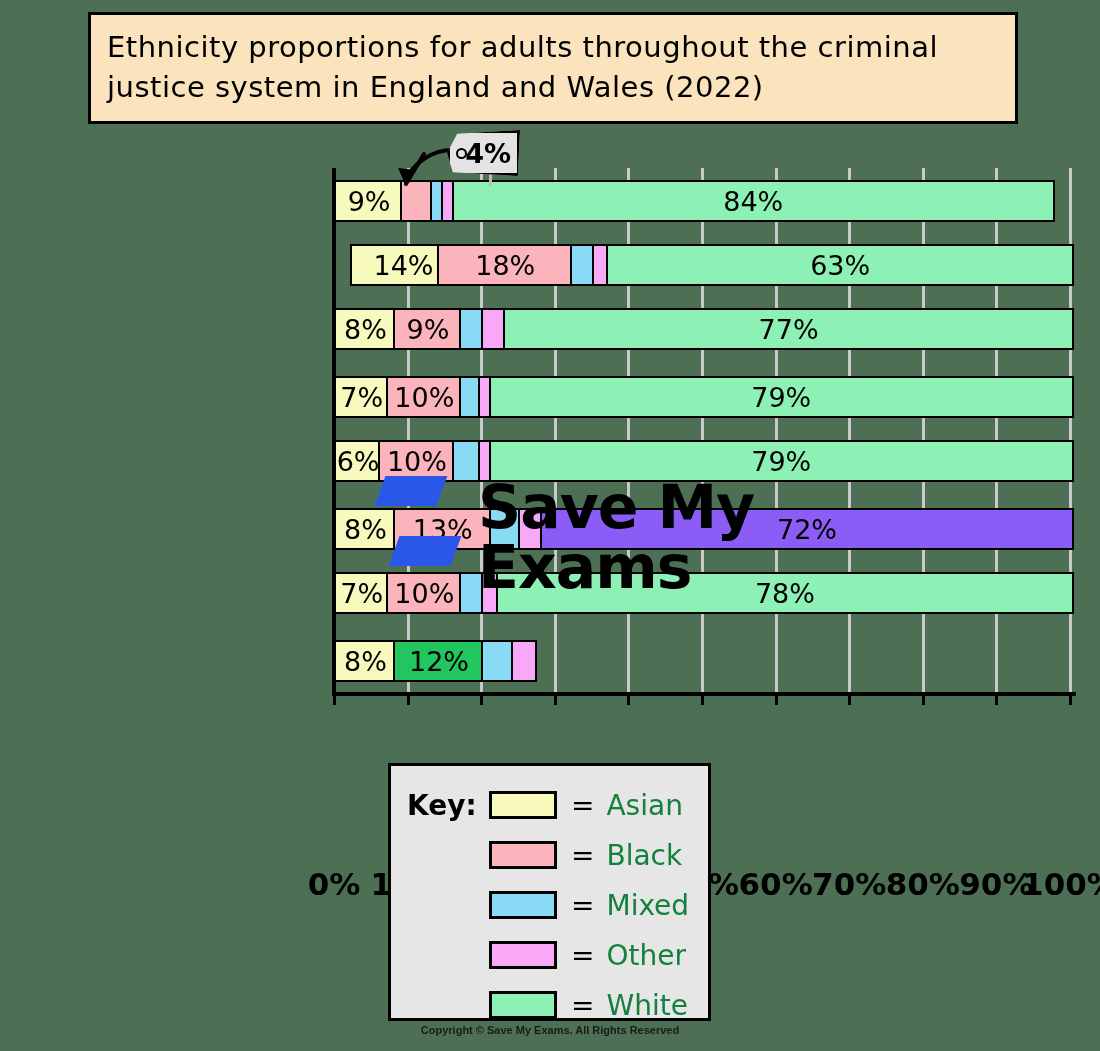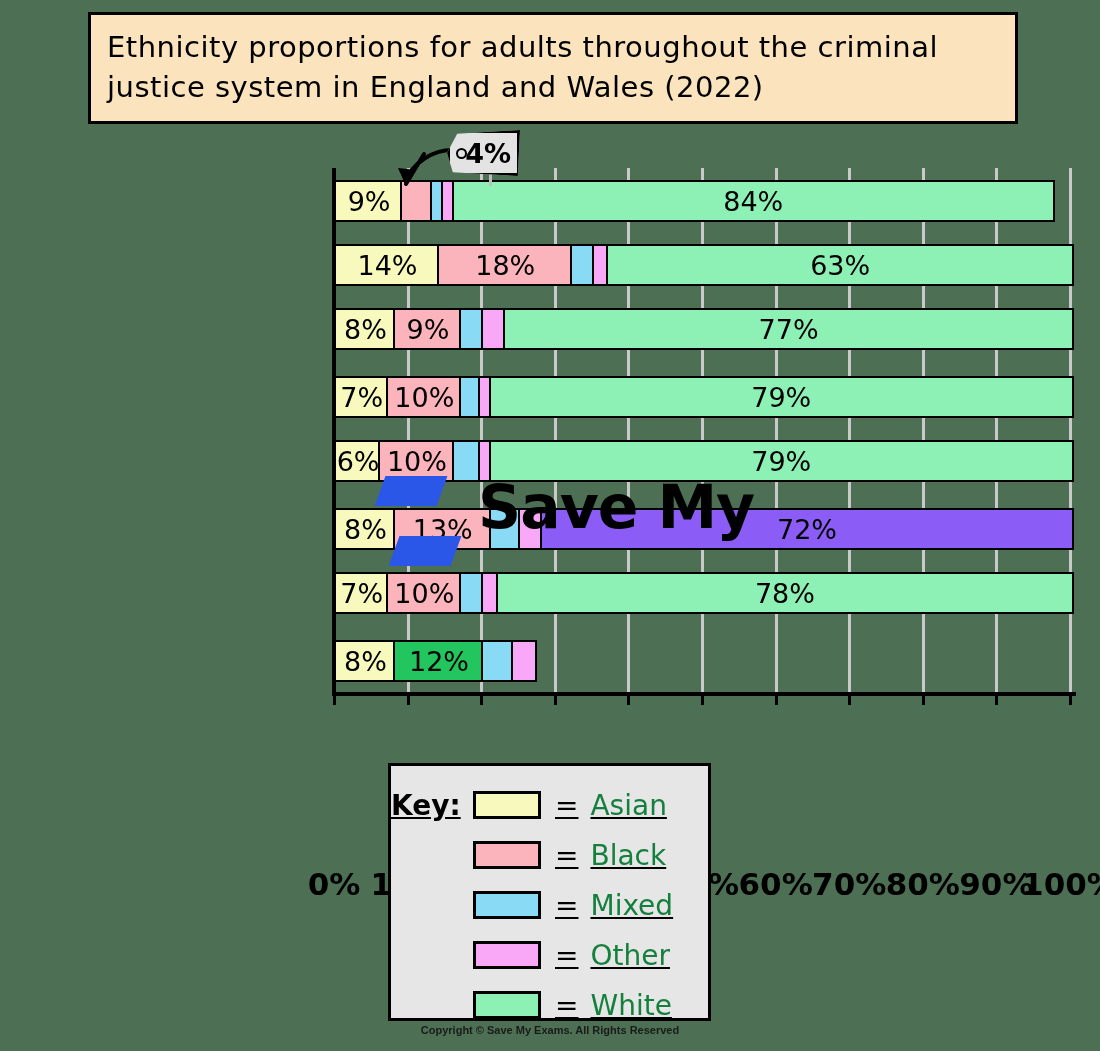--- a/index.html
+++ b/index.html
@@ -160,21 +160,21 @@
     height: 258px;
     background: #e6e6e6;
     border: 3px solid #000;
     box-sizing: border-box;
     padding: 14px 0 0 0;
   }
   .legend-row {
     display: flex;
     align-items: center;
     height: 50px;
-    text-decoration: underline;
+    padding-left: 16px;
   }
   #legend-key-word {
     font-family: "DejaVu Sans", sans-serif;
     font-size: 28px;
     font-weight: bold;
     color: #000;
     width: 82px;
     flex: 0 0 82px;
   }
   .legend-spacer { width: 82px; flex: 0 0 82px; }
@@ -242,20 +242,21 @@
 
 <div id="title-box">
   <div class="title-line">Ethnicity proportions for adults throughout the criminal</div>
   <div class="title-line">justice system in England and Wales (2022)</div>
 </div>
 
 <div id="watermark">
   <div class="wm-blue" id="wm-b1"></div>
   <div class="wm-blue" id="wm-b2"></div>
   <div id="wm-text1">Save My</div>
+  <div id="wm-text2">Exams</div>
 </div>
 
 <div id="plot-area">
   <div id="axis-vline"></div>
   <div id="axis-hline"></div>
   <div id="gridlines">
       <div class="gridline" style="left: 74.6px;"></div>
       <div class="gridline" style="left: 148.2px;"></div>
       <div class="gridline" style="left: 221.8px;"></div>
       <div class="gridline" style="left: 295.4px;"></div>
@@ -299,21 +300,21 @@
           <span class="seg-label">9%</span>
         </div>
         <div class="seg" style="left: 66.24px; width: 33.44px; background: rgb(251, 180, 187);"></div>
         <div class="seg" style="left: 95.68px; width: 15.04px; background: rgb(137, 219, 245);"></div>
         <div class="seg" style="left: 106.72px; width: 15.04px; background: rgb(249, 168, 247);"></div>
         <div class="seg" style="left: 117.76px; width: 603px; background: rgb(141, 240, 180);">
           <span class="seg-label">84%</span>
         </div>
       </div>
       <div class="bar-row" style="top: 76px; width: 736px;">
-        <div class="seg" style="left: 0px; width: 107.04px; background: rgb(247, 249, 189); align-items: center;">
+        <div class="seg" style="left: 16px; width: 107.04px; background: rgb(247, 249, 189); align-items: center;">
           <span class="seg-label">14%</span>
         </div>
         <div class="seg" style="left: 103.04px; width: 136.48px; background: rgb(251, 180, 187);">
           <span class="seg-label">18%</span>
         </div>
         <div class="seg" style="left: 235.52px; width: 26.08px; background: rgb(137, 219, 245);"></div>
         <div class="seg" style="left: 257.6px; width: 18.72px; background: rgb(249, 168, 247);"></div>
         <div class="seg" style="left: 272.32px; width: 467.68px; background: rgb(141, 240, 180);">
           <span class="seg-label">63%</span>
         </div>

